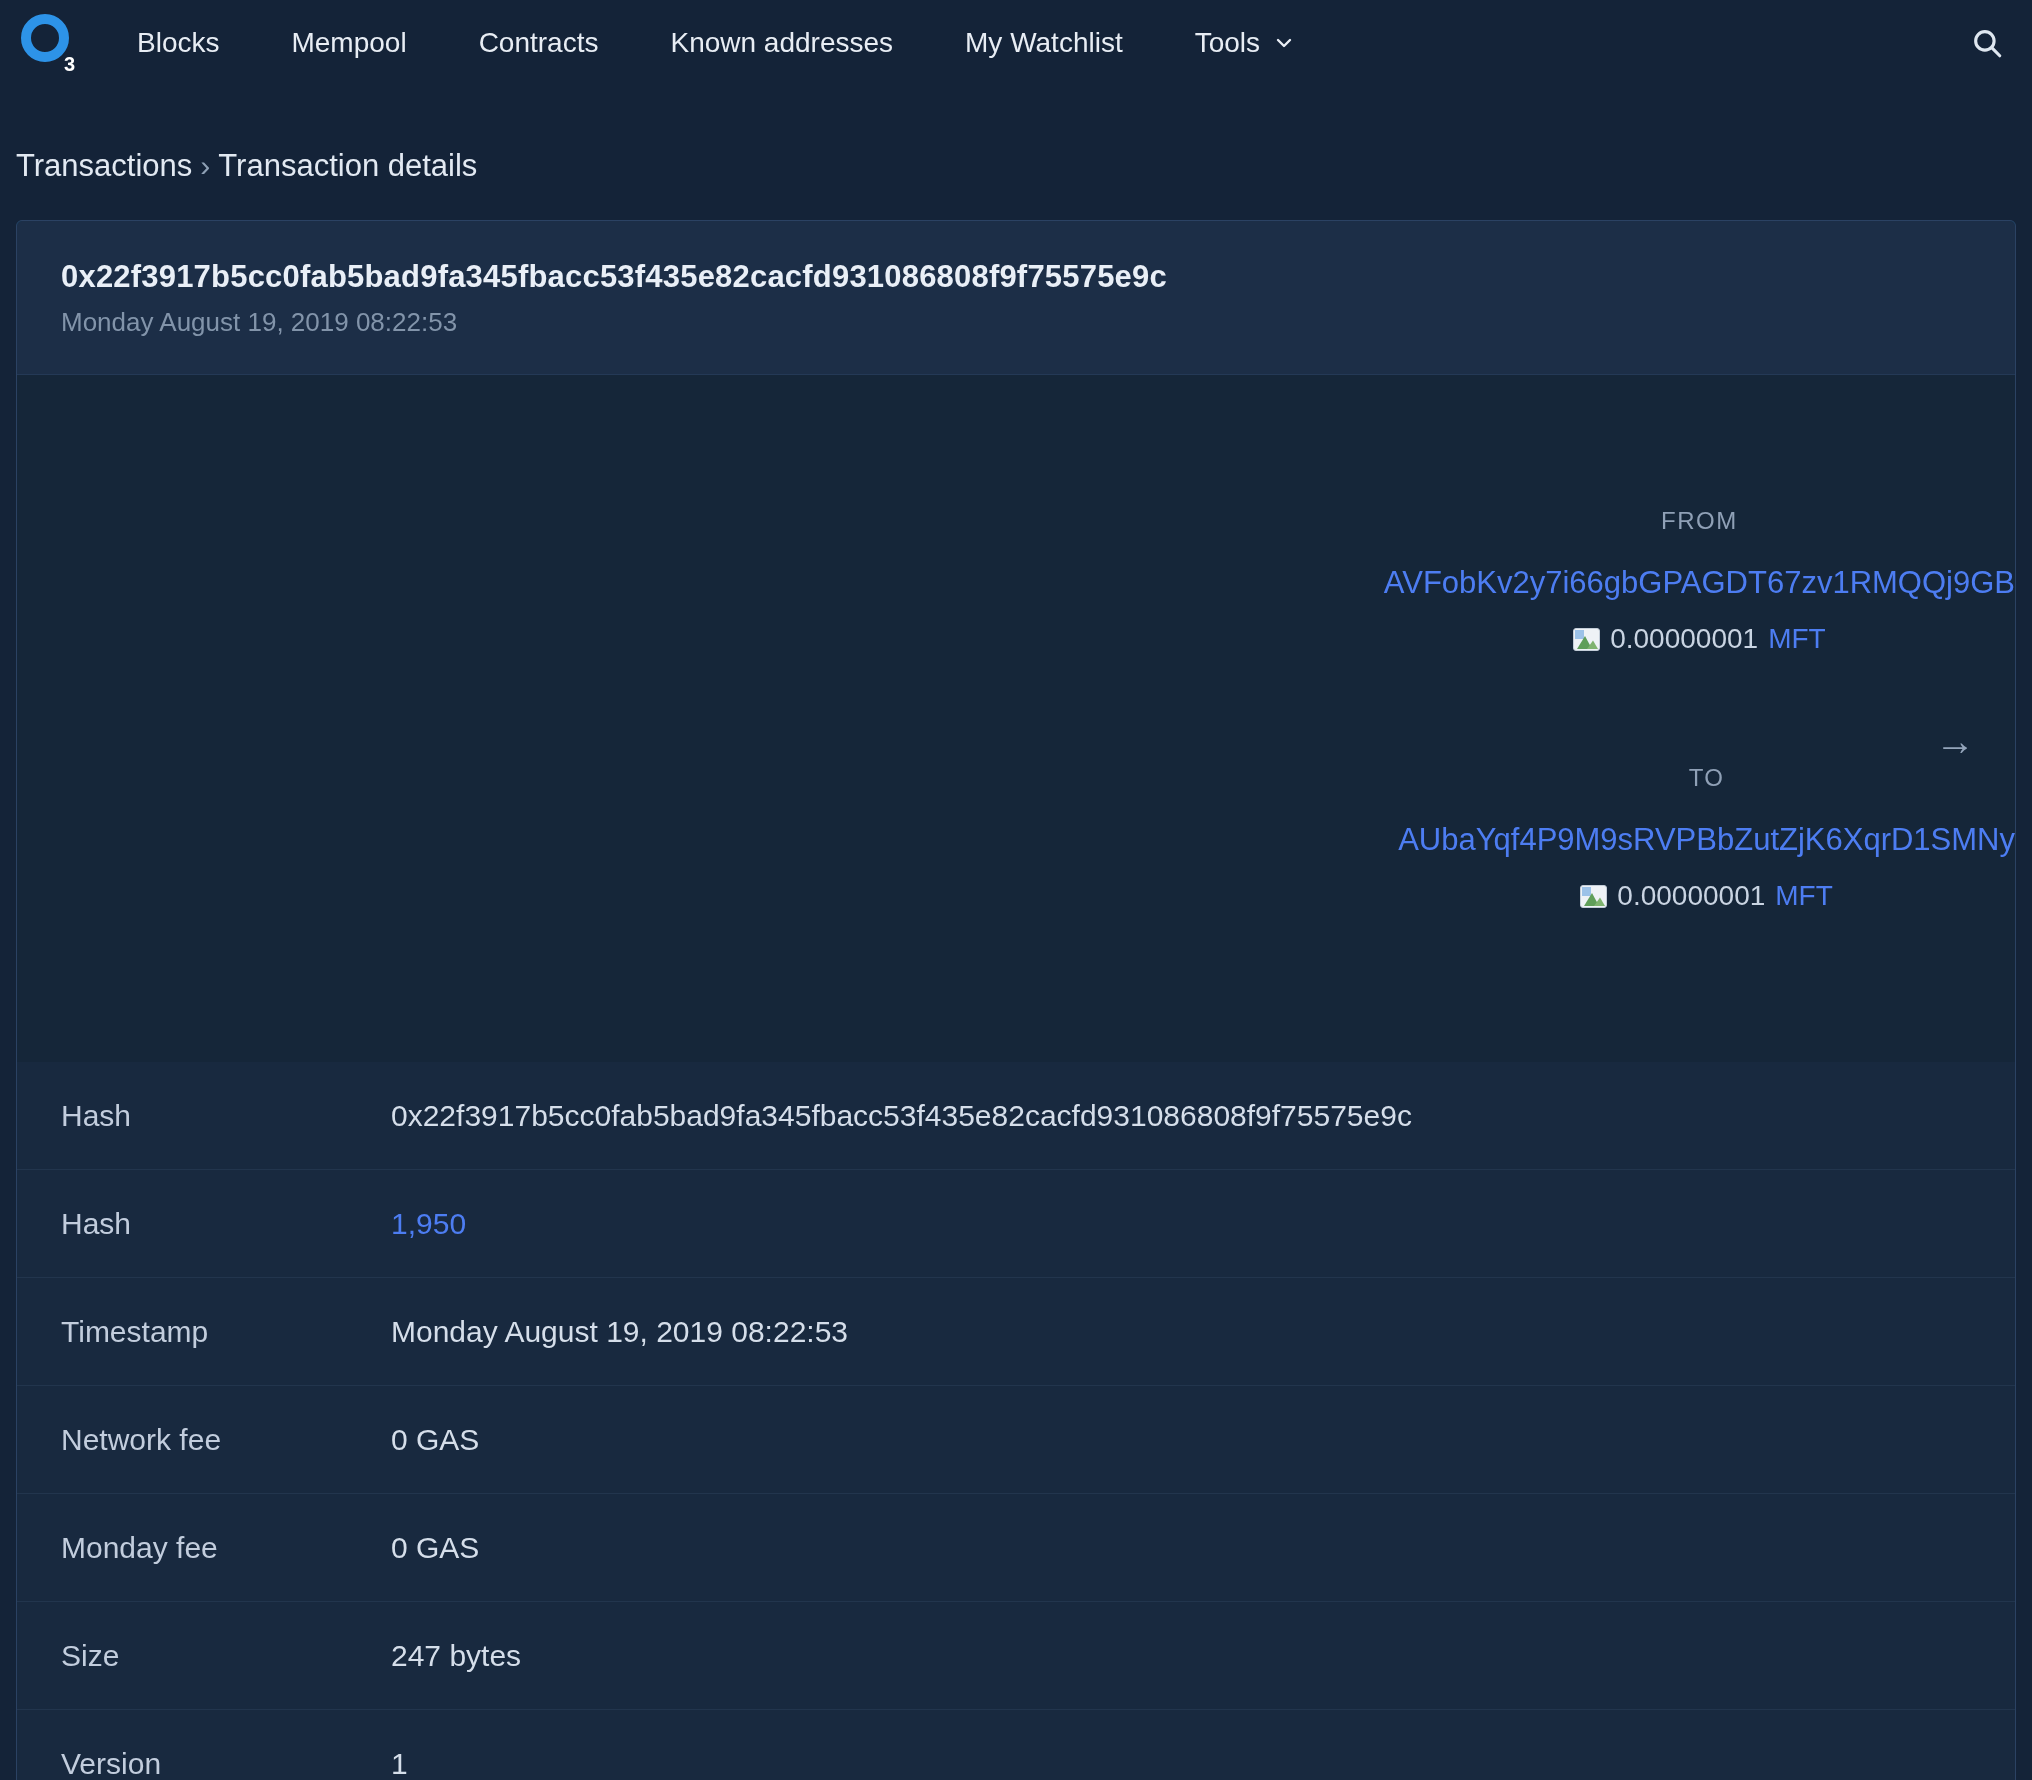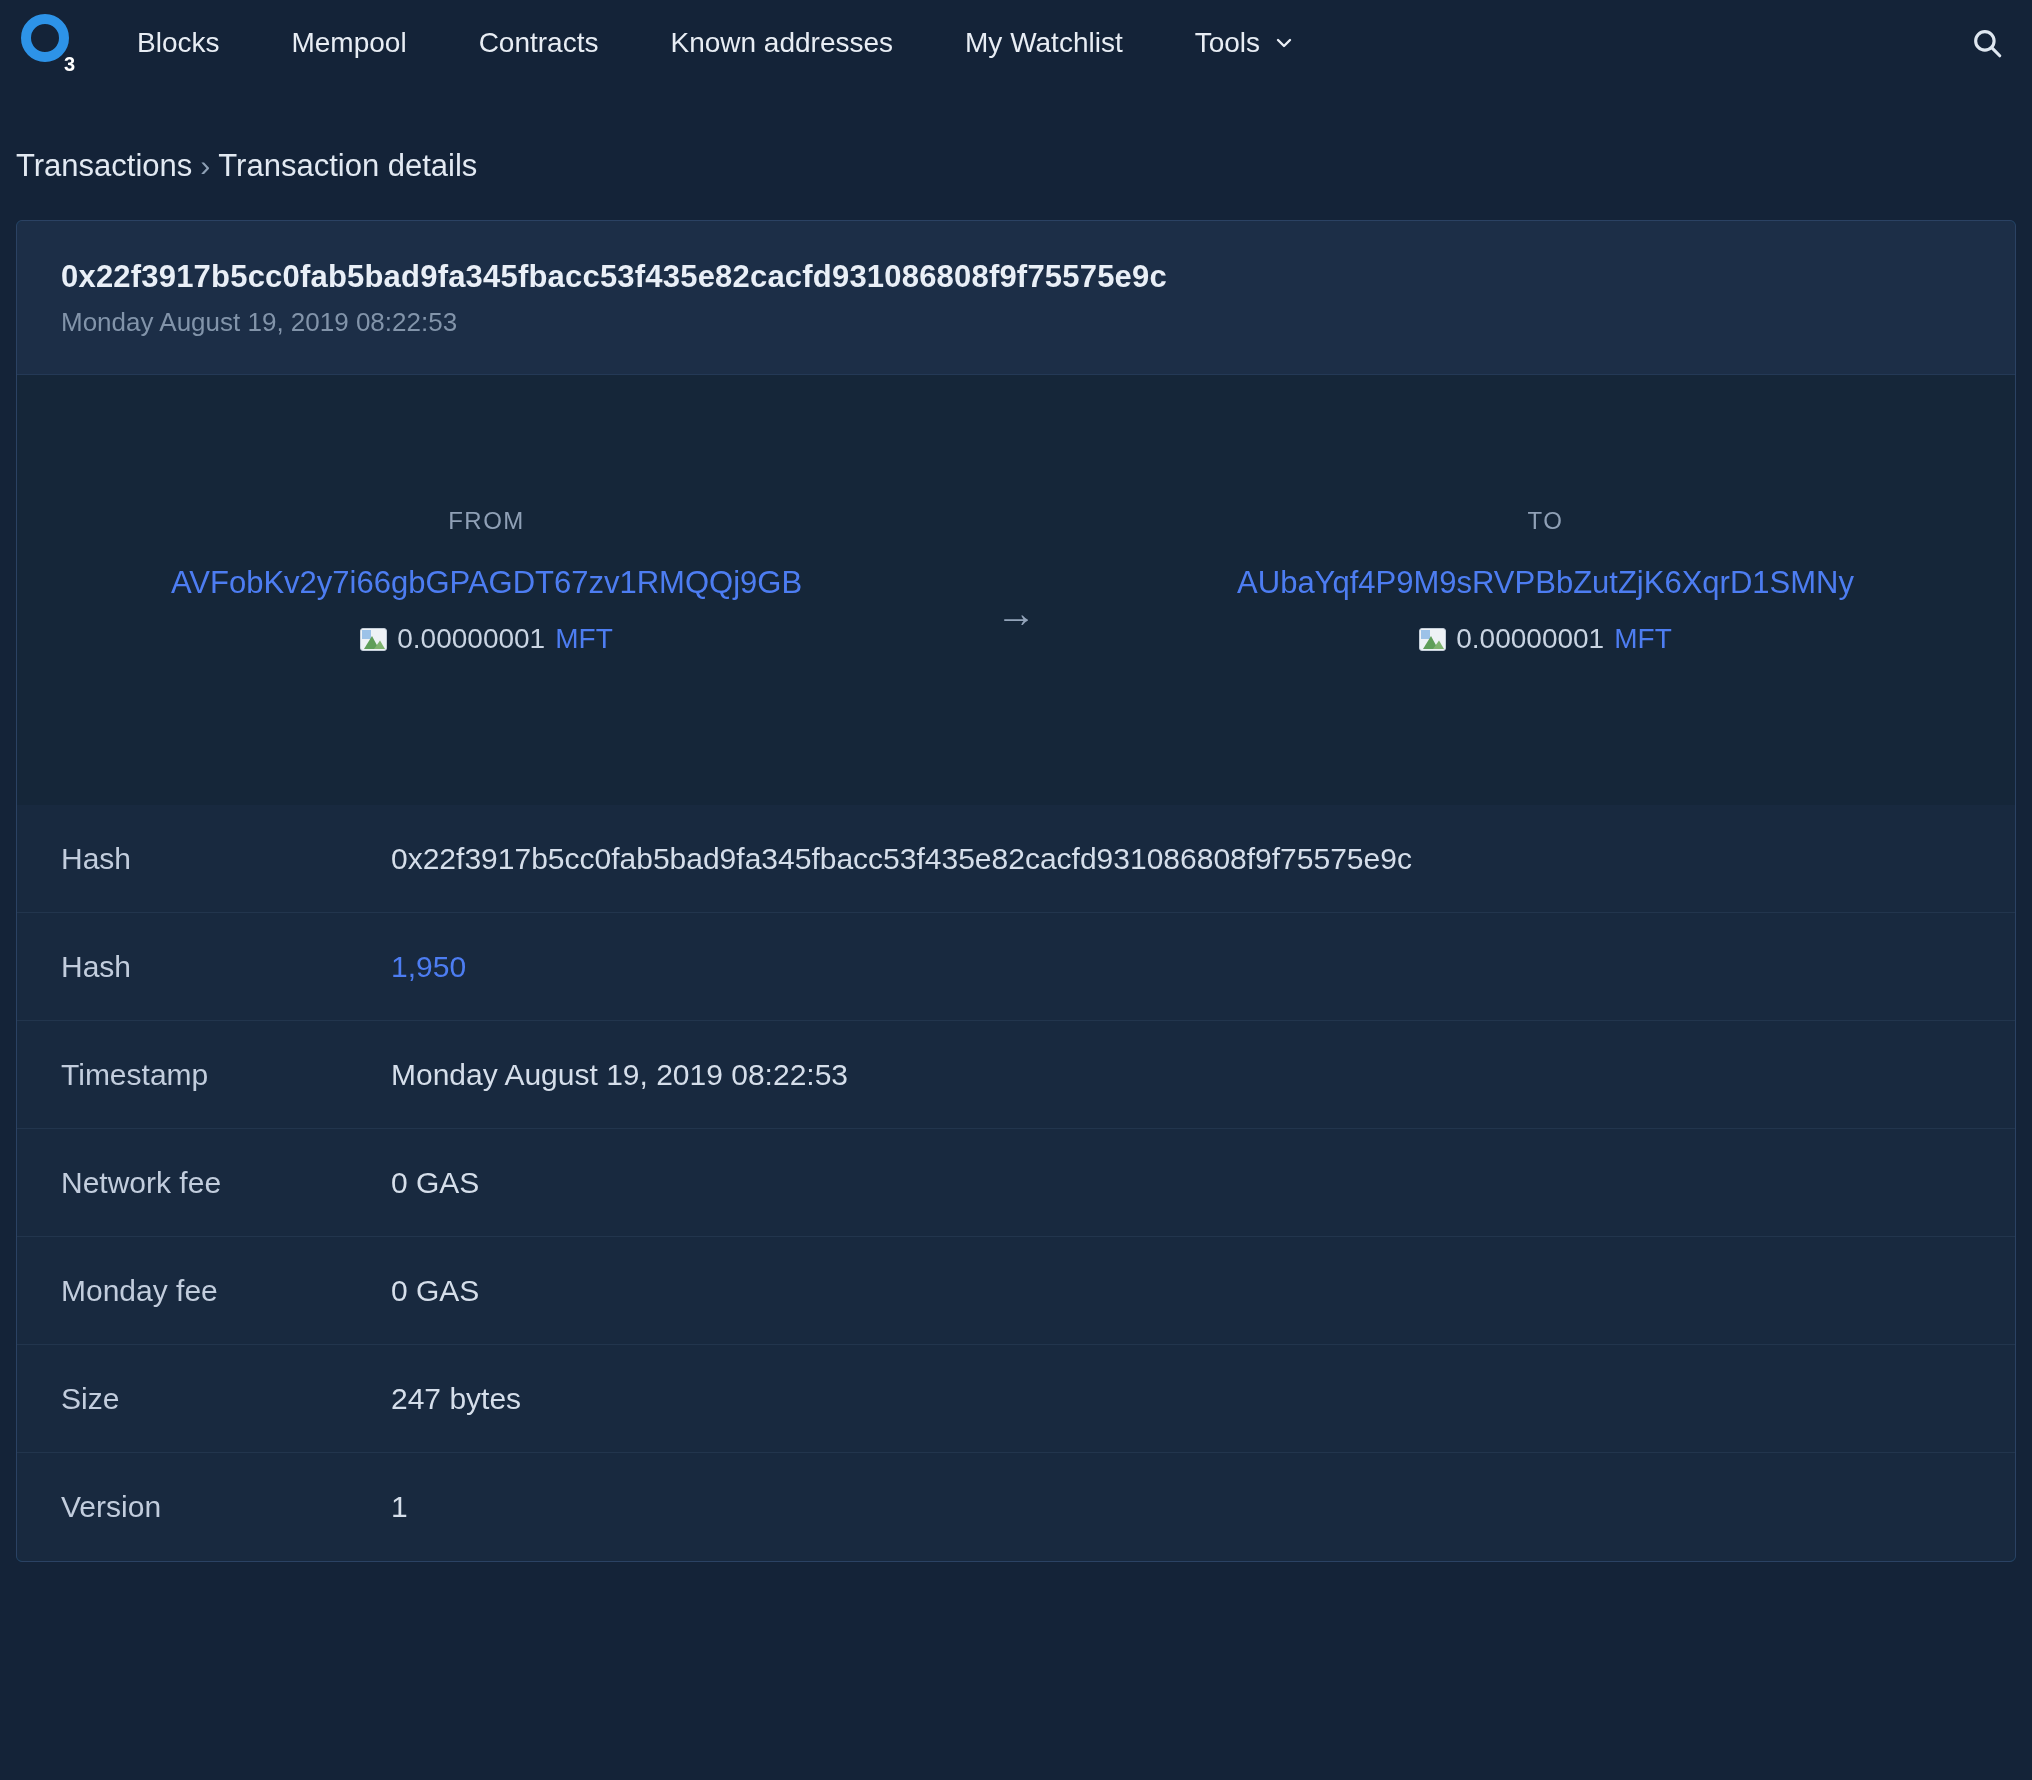--- a/index.html
+++ b/index.html
@@ -90,21 +90,22 @@
     color: #8294aa;
   }
 
   
   .transfer-section {
     background: #152639;
     padding: 132px 0 150px 0;
   }
   .transfer-row {
     display: flex;
-    align-items: center;
+    align-items: flex-end;
+    flex-direction: column;
   }
   .transfer-col {
     flex: 1 1 0;
     text-align: center;
   }
   .transfer-label {
     font-size: 24px;
     letter-spacing: 1.5px;
     color: #8fa0b6;
   }

